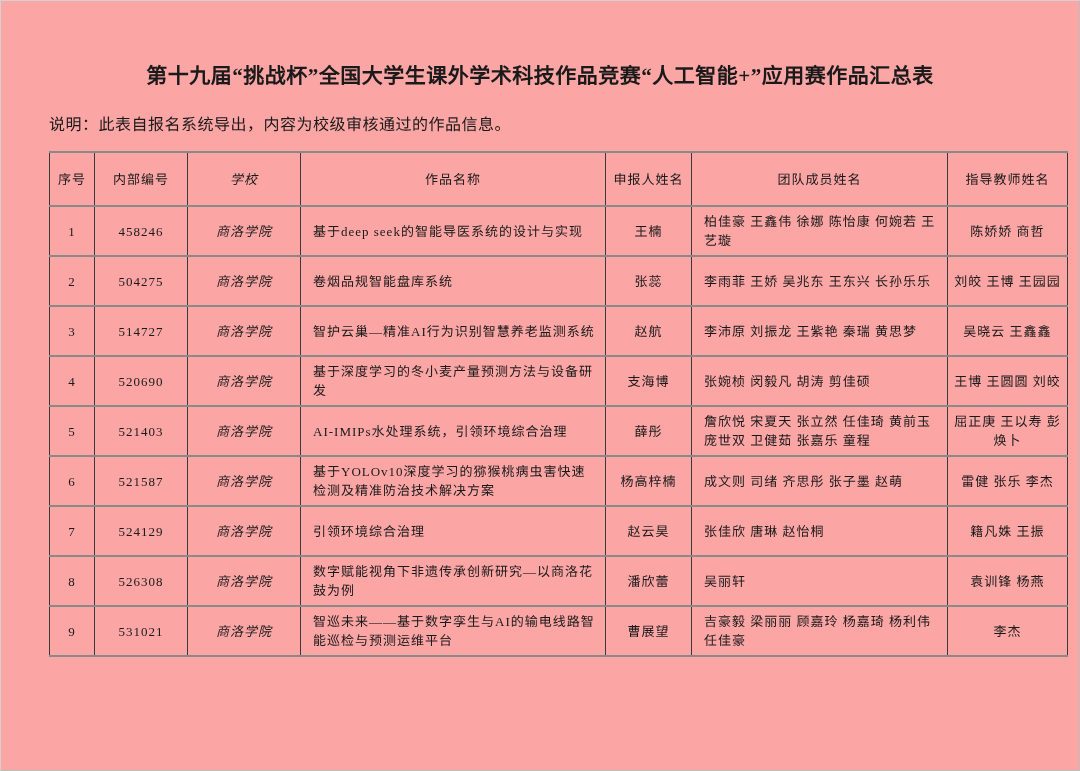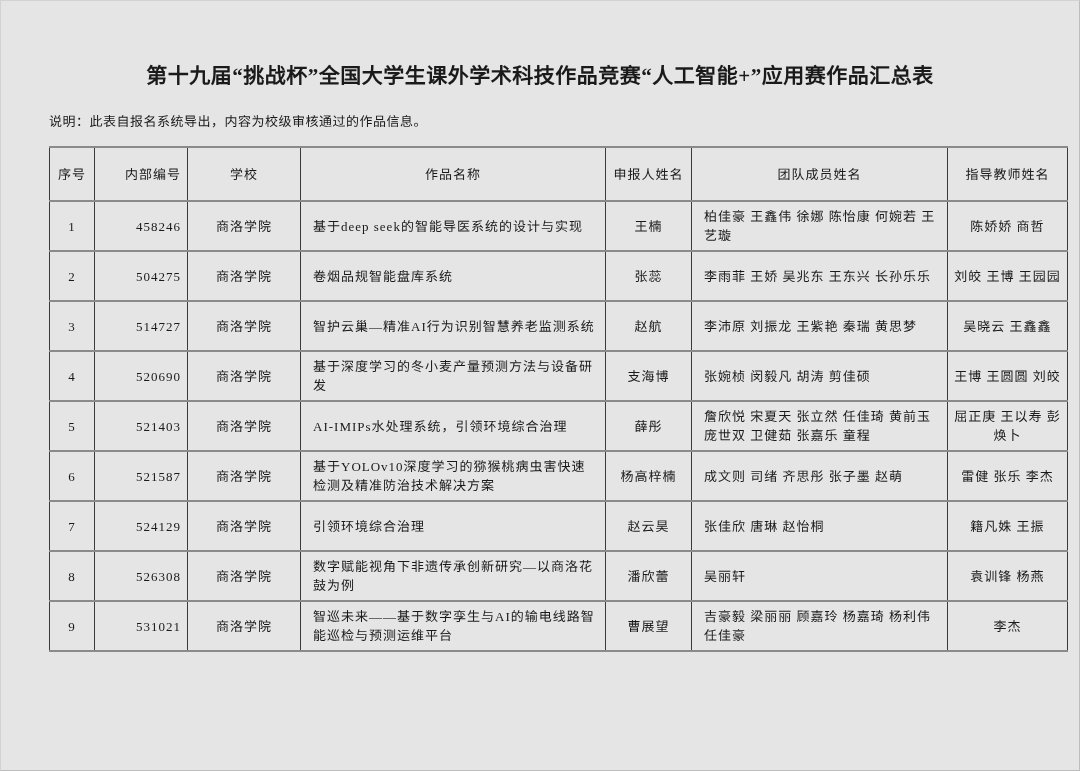--- a/index.html
+++ b/index.html
@@ -1,37 +1,37 @@
 <!DOCTYPE html>
 <html lang="zh-CN"><head>
 <meta charset="utf-8">
 <style>
   html,body{margin:0;padding:0;background:#ffffff;}
   .page{
     position:relative;
     width:1080px;height:771px;
     box-sizing:border-box;
-    background:#e5e5e5;
+    background:#fca5a5;
     border:1px solid #d2d2d2;
     border-right-color:#bdbdbd;
     border-bottom-color:#bdbdbd;
     font-family:"Liberation Serif","DejaVu Serif",serif;
     color:#1a1a1a;
     overflow:hidden;
   }
   .doc-title{
     margin-top:58px;
     text-align:center;
     font-size:21px;
     font-weight:bold;
     letter-spacing:0.5px;
   }
   .doc-note{
     margin:22px 16px 0 48px;
-    font-size:13px;
+    font-size:16px;
     letter-spacing:0.5px;
   }
   table.works{
     border-collapse:collapse;
     table-layout:fixed;
     margin:16px 0 0 48px;
     width:927px;
     font-size:13px;
   }
   table.works th, table.works td{
@@ -43,22 +43,22 @@
     text-align:center;
     vertical-align:middle;
     letter-spacing:1px;
     line-height:19px;
     word-break:break-all;
     font-weight:normal;
   }
   table.works th{height:44px;}
   table.works td{height:40px;}
   table.works .c0{width:32px;}
-  table.works .c1{width:80px;text-align:right;}
-  table.works .c2{width:100px;}
+  table.works .c1{width:80px;}
+  table.works .c2{width:100px;font-style:italic;}
   table.works .c3{width:292px;}
   table.works .c4{width:73px;}
   table.works .c5{width:243px;text-align:center;}
   table.works .c6{width:107px;}
   table.works td.c3, table.works td.c5{
     text-align:left;
     padding-left:12px;
     padding-right:10px;
   }
   .doc-footer{

